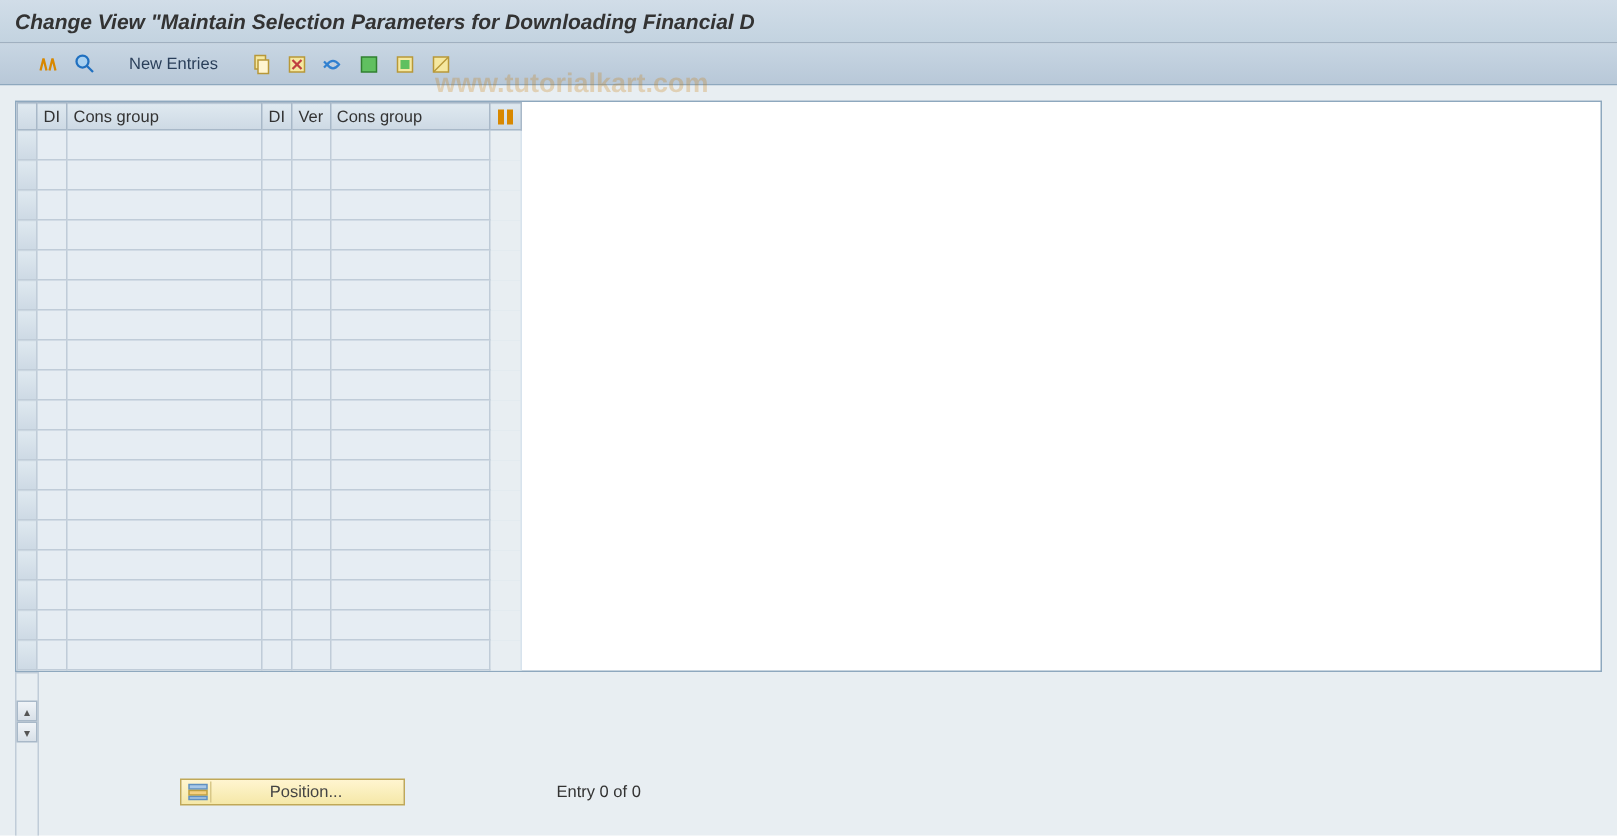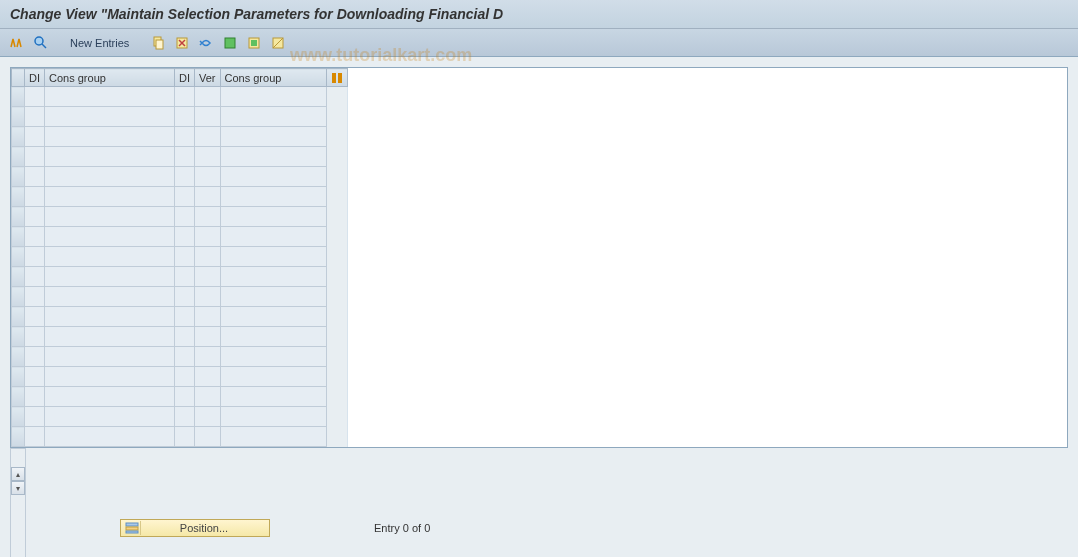--- a/index.html
+++ b/index.html
@@ -10,21 +10,21 @@
       padding: 6px 10px; 
       border-bottom: 1px solid #a0b0c0;
       font-size: 14px; 
       font-weight: bold; 
       font-style: italic;
       color: #333;
     }
     
     .toolbar {
       background: linear-gradient(to bottom, #c8d6e3, #b8c8d8);
-      padding: 4px 8px;
+      padding: 4px 24px;
       border-bottom: 1px solid #8ea8be;
       display: flex;
       align-items: center;
       gap: 6px;
       height: 28px;
     }
     
     .toolbar-icon {
       width: 18px;
       height: 18px;
@@ -124,21 +124,21 @@
       height: 340px;
       position: relative;
     }
     
     .bottom-bar {
       position: absolute;
       bottom: 20px;
       left: 120px;
       display: flex;
       align-items: center;
-      gap: 76px;
+      gap: 101px;
     }
     
     .position-btn {
       display: flex;
       align-items: center;
       background: linear-gradient(to bottom, #fff5d0, #f5e8a8);
       border: 1px solid #c0a858;
       padding: 1px 2px;
       cursor: pointer;
       font-size: 11px;
@@ -155,21 +155,20 @@
     
     .position-btn .text-part {
       flex: 1;
       text-align: center;
       color: #444;
     }
     
     .entry-text {
       font-size: 11px;
       color: #333;
-      margin-left: 28px;
     }
     
     .watermark {
       position: absolute;
       top: 45px;
       left: 290px;
       font-size: 18px;
       color: rgba(200, 120, 0, 0.25);
       font-weight: bold;
       pointer-events: none;

